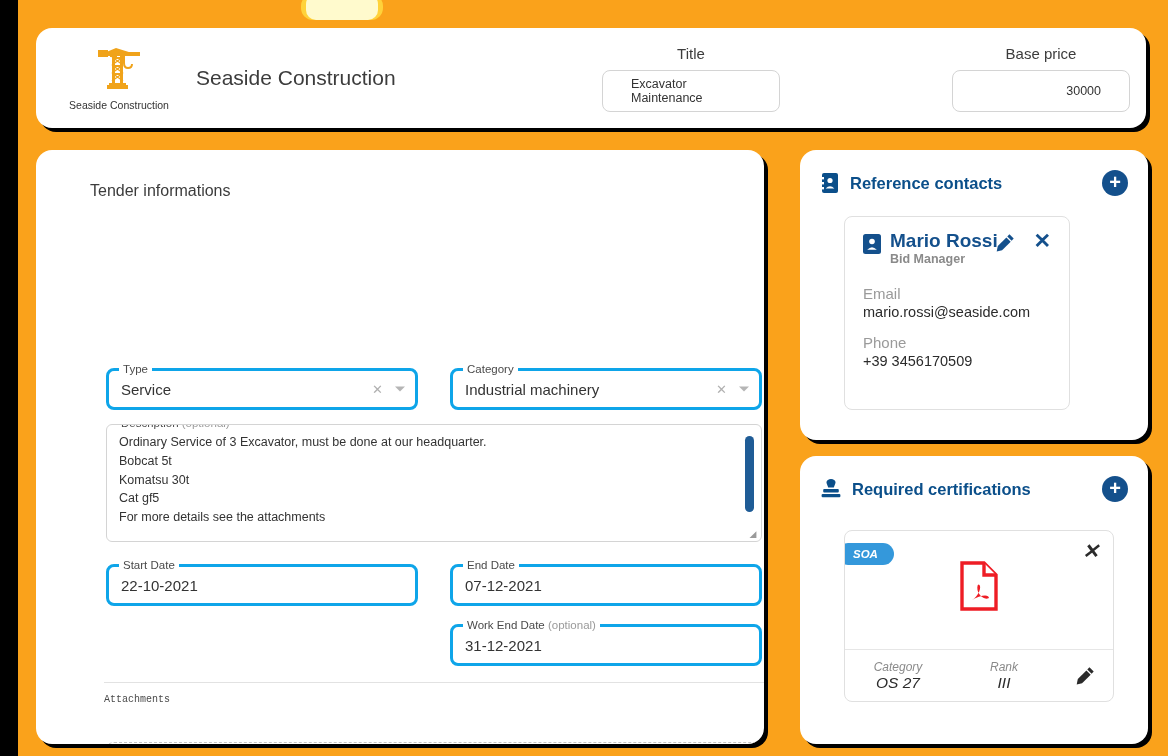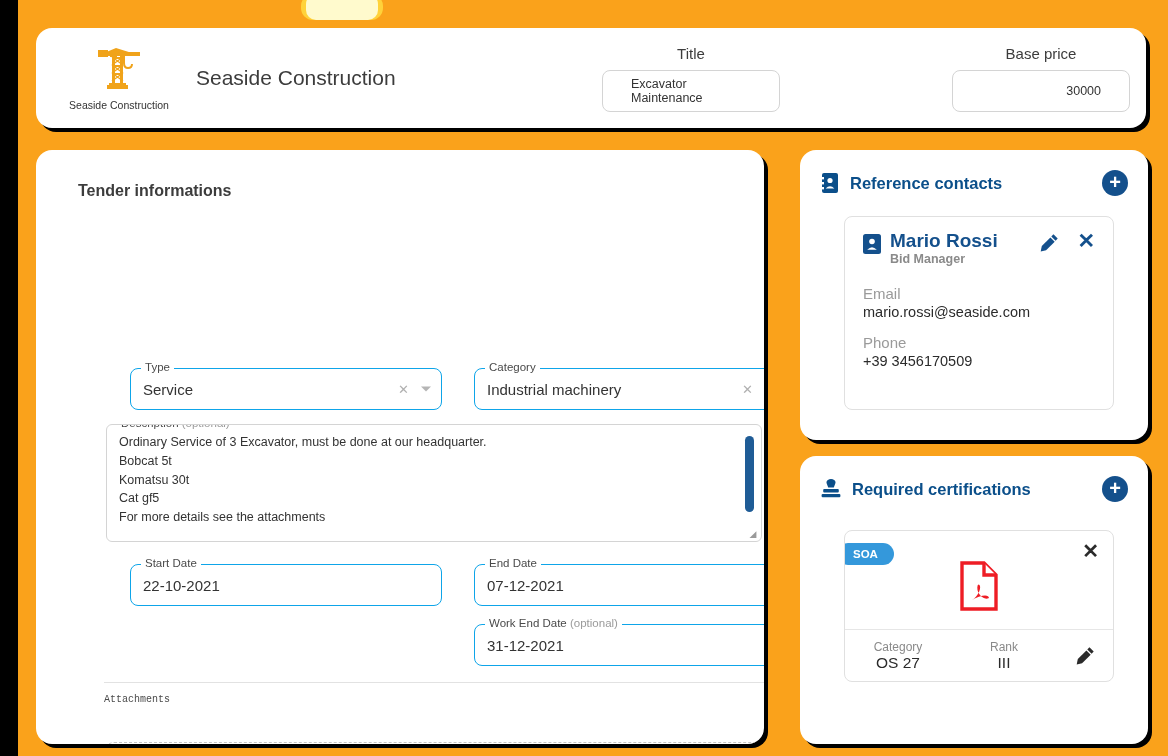--- a/index.html
+++ b/index.html
@@ -122,32 +122,31 @@
     left: 36px;
     top: 150px;
     width: 728px;
     height: 594px;
     padding: 22px 30px;
     overflow: hidden;
   }
 
   #tender-heading {
     font-size: 16px;
-    font-weight: bold;
+    font-weight: normal;
     color: #3c3c3c;
-    margin: 10px 0 22px 12px;
+    margin: 10px 0 22px 24px;
   }
 
   
   .outfield {
     position: absolute;
-    border: 1px solid #0ea5e9;
+    border: 3px solid #0ea5e9;
     border-radius: 8px;
     background: #fff;
-    margin-left: 24px;
   }
   .outfield > .legend {
     position: absolute;
     top: -8px;
     left: 10px;
     background: #fff;
     padding: 0 4px;
     font-size: 11.5px;
     color: #4a4a4a;
     white-space: nowrap;
@@ -298,21 +297,21 @@
     font-size: 20px;
     font-weight: bold;
     line-height: 1;
   }
   .add-btn span { margin-top: -2px; }
 
   
   #contact-card {
     position: absolute;
     left: 844px; top: 216px;
-    width: 270px; height: 194px;
+    width: 226px; height: 194px;
     border: 1px solid #e0e0e0;
     border-radius: 8px;
     background: #fff;
     padding: 14px 18px;
   }
   #contact-head {
     display: flex;
     align-items: flex-start;
     position: relative;
     height: 40px;
@@ -338,25 +337,26 @@
     color: #14508c; font-size: 21px; font-weight: bold; line-height: 20px;
   }
   .contact-field { margin-top: 14px; }
   .contact-field .fl { font-size: 15px; color: #9a9a9a; }
   .contact-field .fv { font-size: 14.5px; color: #2b2b2b; margin-top: 2px; }
 
   
   #cert-card {
     position: absolute;
     left: 844px; top: 530px;
-    width: 270px; height: 152px;
+    width: 270px; height: 172px;
     border: 1px solid #e0e0e0;
     border-radius: 8px;
     background: #fff;
     overflow: hidden;
+    font-style: italic;
   }
   #cert-top { position: relative; height: 100px; }
   #soa-badge {
     position: absolute;
     left: -8px; top: 12px;
     background: #3498db;
     color: #fff;
     font-size: 11.5px;
     font-weight: bold;
     padding: 5px 16px;

